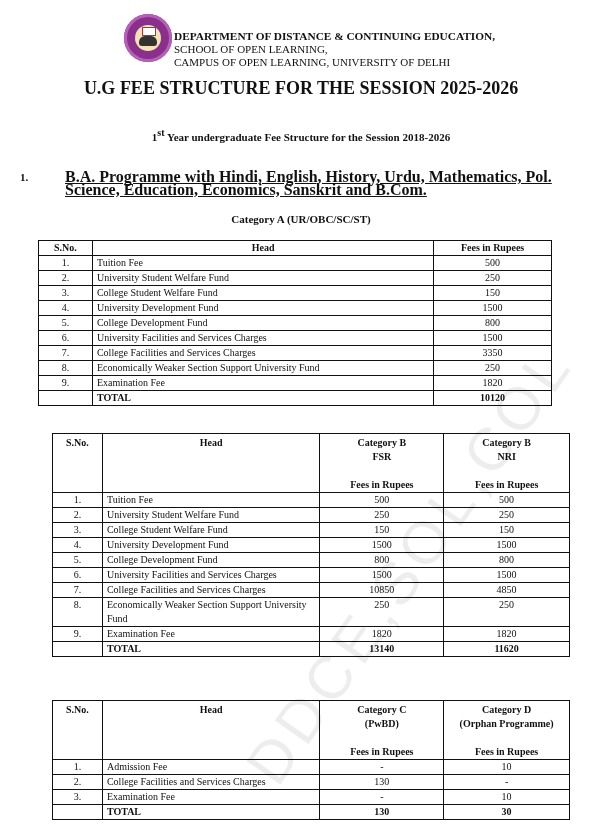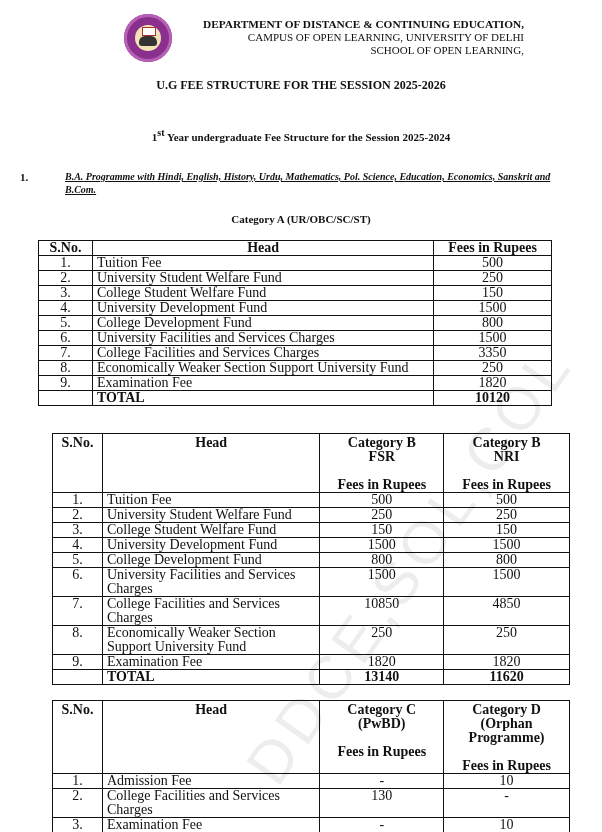--- a/index.html
+++ b/index.html
@@ -2,29 +2,29 @@
 <html><head>
 <meta charset="utf-8">
 <style>
   html,body{margin:0;padding:0;background:#fff;}
   body{width:602px;height:832px;position:relative;overflow:hidden;font-family:"Liberation Serif","DejaVu Serif",serif;color:#111;}
   .header{position:absolute;top:10px;left:122px;width:400px;height:55px;}
   .logo{position:absolute;left:2px;top:4px;width:48px;height:48px;border-radius:50%;background:#8a2f8c;box-shadow:inset 0 0 0 3px #b55fb6;}
   .logo .inner{position:absolute;left:11px;top:11px;width:26px;height:26px;border-radius:50%;background:#f3e3b6;}
   .logo .elephant{position:absolute;left:15px;top:22px;width:18px;height:10px;border-radius:6px 6px 3px 3px;background:#333;}
   .logo .book{position:absolute;left:18px;top:13px;width:12px;height:7px;background:#fff;border:1px solid #a33;}
-  .htext{position:absolute;left:52px;top:8px;width:350px;text-align:right;font-size:11px;line-height:13px;font-family:Liberation Serif, serif;}
+  .htext{position:absolute;left:52px;top:20px;width:350px;text-align:left;font-size:11px;line-height:13px;font-family:Liberation Serif, serif;}
   .htext .l1{font-weight:bold;font-size:11.3px;}
-  .title{position:absolute;top:78px;left:0;width:602px;text-align:center;font-weight:bold;font-size:12px;}
+  .title{position:absolute;top:78px;left:0;width:602px;text-align:center;font-weight:bold;font-size:18px;}
   .subtitle{position:absolute;top:127px;left:0;width:602px;text-align:center;font-weight:bold;font-size:11px;}
   .subtitle sup{font-size:10px;}
   .sec-num{position:absolute;top:171px;left:20px;font-weight:bold;font-size:11px;}
-  .sec-title{position:absolute;top:170px;left:65px;width:500px;font-weight:bold;font-size:10px;line-height:13px;text-decoration:underline;font-style:italic;}
+  .sec-title{position:absolute;top:170px;left:65px;width:500px;font-weight:bold;font-size:16px;line-height:13px;text-decoration:underline;}
   .cat-a{position:absolute;top:213px;left:0;width:602px;text-align:center;font-weight:bold;font-size:11px;}
-  table{border-collapse:collapse;position:absolute;font-size:14px;}
+  table{border-collapse:collapse;position:absolute;font-size:10px;}
   td,th{border:1px solid #111;padding:0 4px;line-height:14px;}
   th{font-weight:bold;}
   .c{text-align:center;}
   .b{font-weight:bold;border-radius:7px;}
   #tA{top:240px;left:38px;width:514px;}
   #tA td, #tA th{height:14px;}
   #tB{top:433px;left:52px;width:518px;}
   #tC{top:700px;left:52px;width:518px;}
   .hdr-multi th{vertical-align:top;padding-top:2px;}
   .watermark{position:absolute;left:150px;top:530px;transform:rotate(-55deg);font-family:"Liberation Sans",sans-serif;font-size:60px;color:rgba(0,0,0,0.07);letter-spacing:6px;white-space:nowrap;pointer-events:none;}
@@ -33,28 +33,28 @@
 <body>
 
 <div class="header">
   <div class="logo">
     <div class="inner"></div>
     <div class="book"></div>
     <div class="elephant"></div>
   </div>
   <div class="htext">
     <div class="l1">DEPARTMENT OF DISTANCE &amp; CONTINUING EDUCATION,</div>
+    <div>SCHOOL OF OPEN LEARNING,</div>
     <div>CAMPUS OF OPEN LEARNING, UNIVERSITY OF DELHI</div>
-    <div>SCHOOL OF OPEN LEARNING,</div>
   </div>
 </div>
 
 <div class="title">U.G FEE STRUCTURE FOR THE SESSION 2025-2026</div>
 
-<div class="subtitle"><span>1</span><sup>st</sup><span> Year undergraduate Fee Structure for the Session 2025-2024</span></div>
+<div class="subtitle"><span>1</span><sup>st</sup><span> Year undergraduate Fee Structure for the Session 2018-2026</span></div>
 
 <div class="sec-num">1.</div>
 <div class="sec-title">B.A. Programme with Hindi, English, History, Urdu, Mathematics, Pol. Science, Education, Economics, Sanskrit and B.Com.</div>
 
 <div class="cat-a">Category A (UR/OBC/SC/ST)</div>
 
 <table id="tA">
   <colgroup>
       <col style="width:54px">
       <col style="width:342px">

